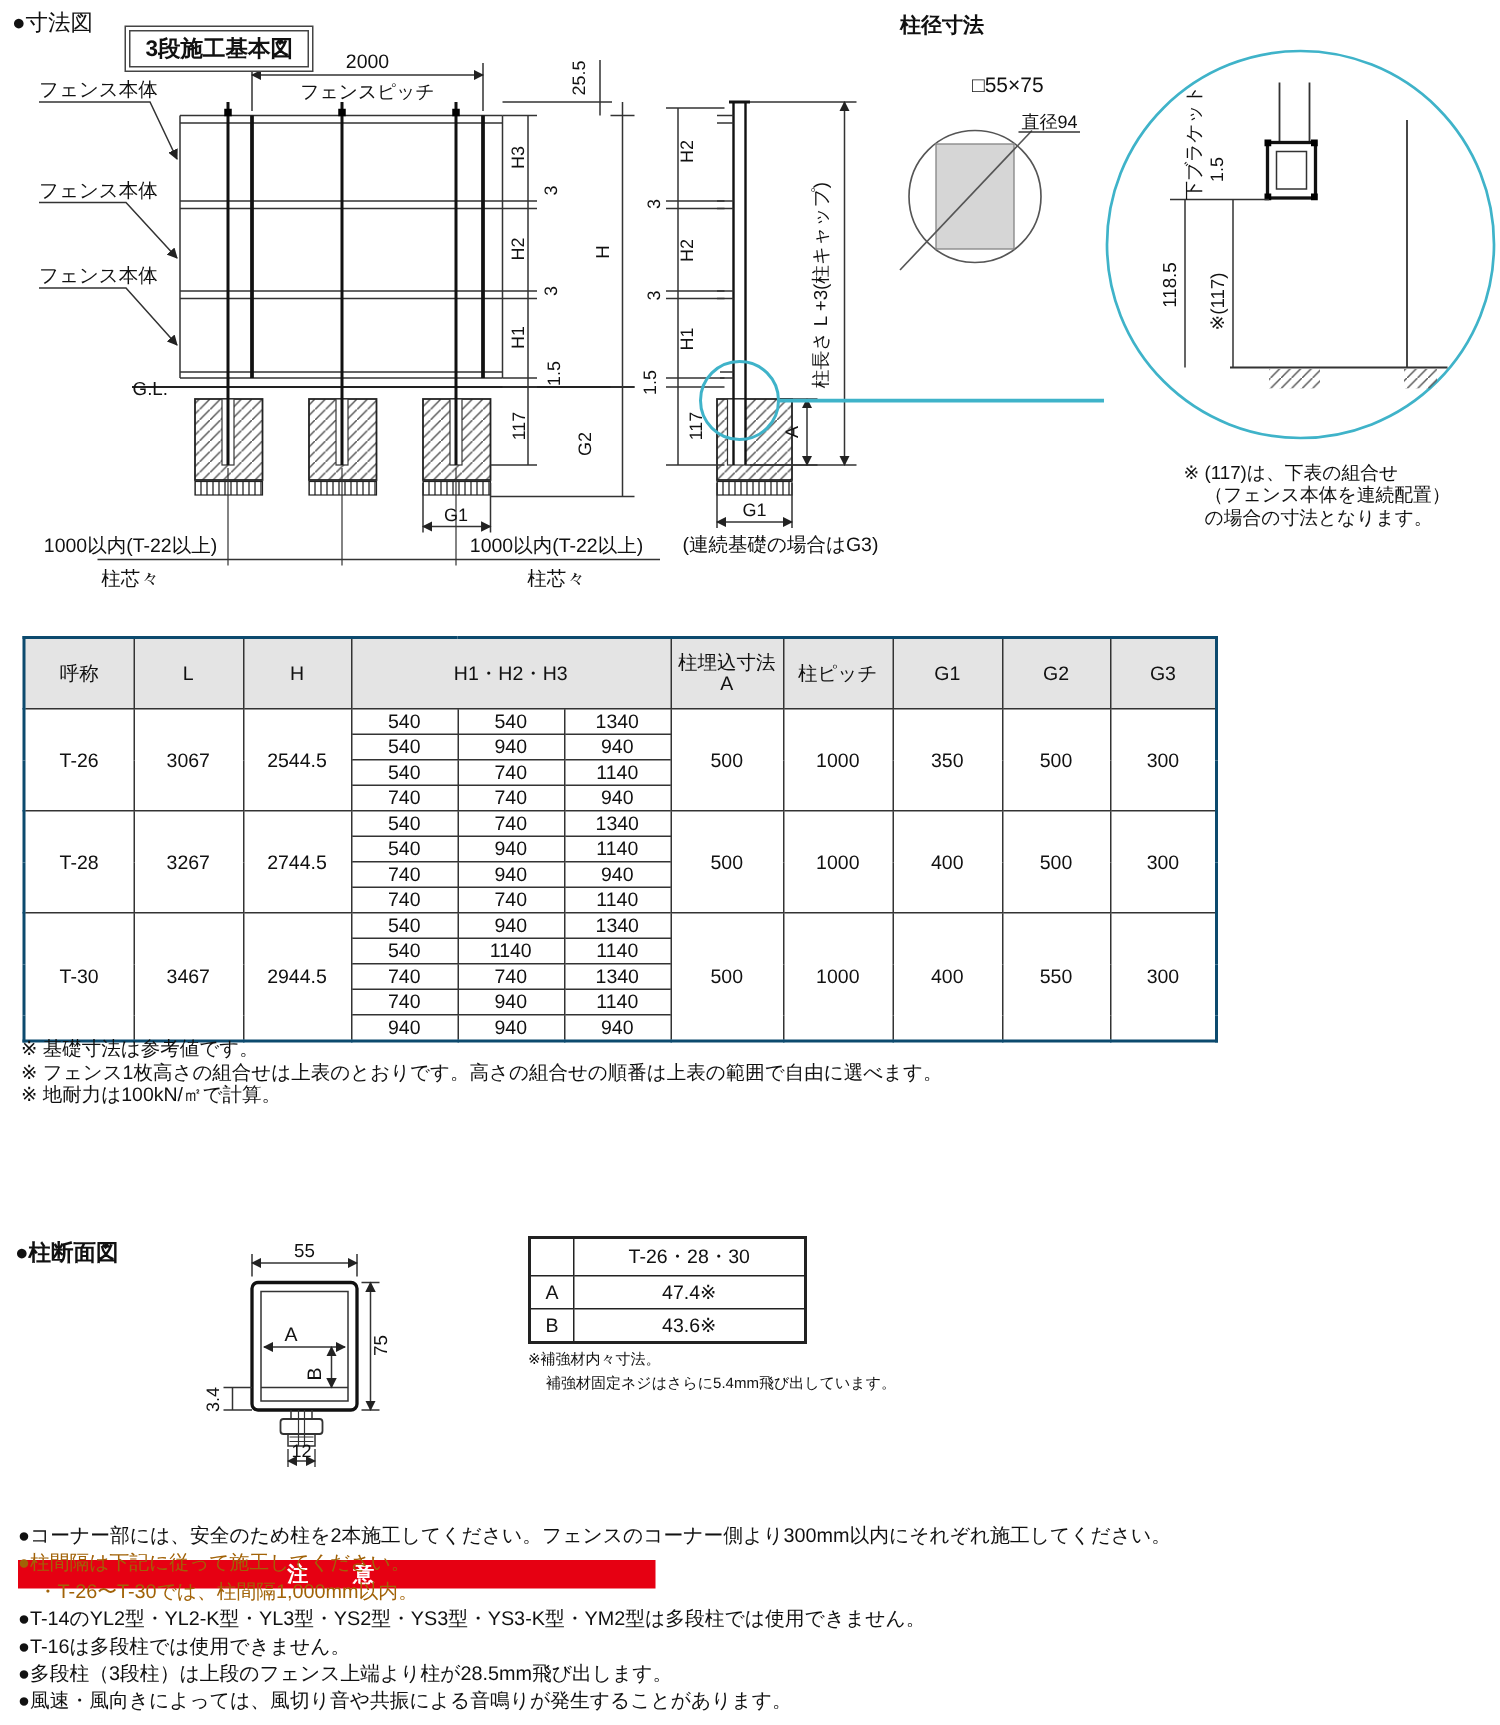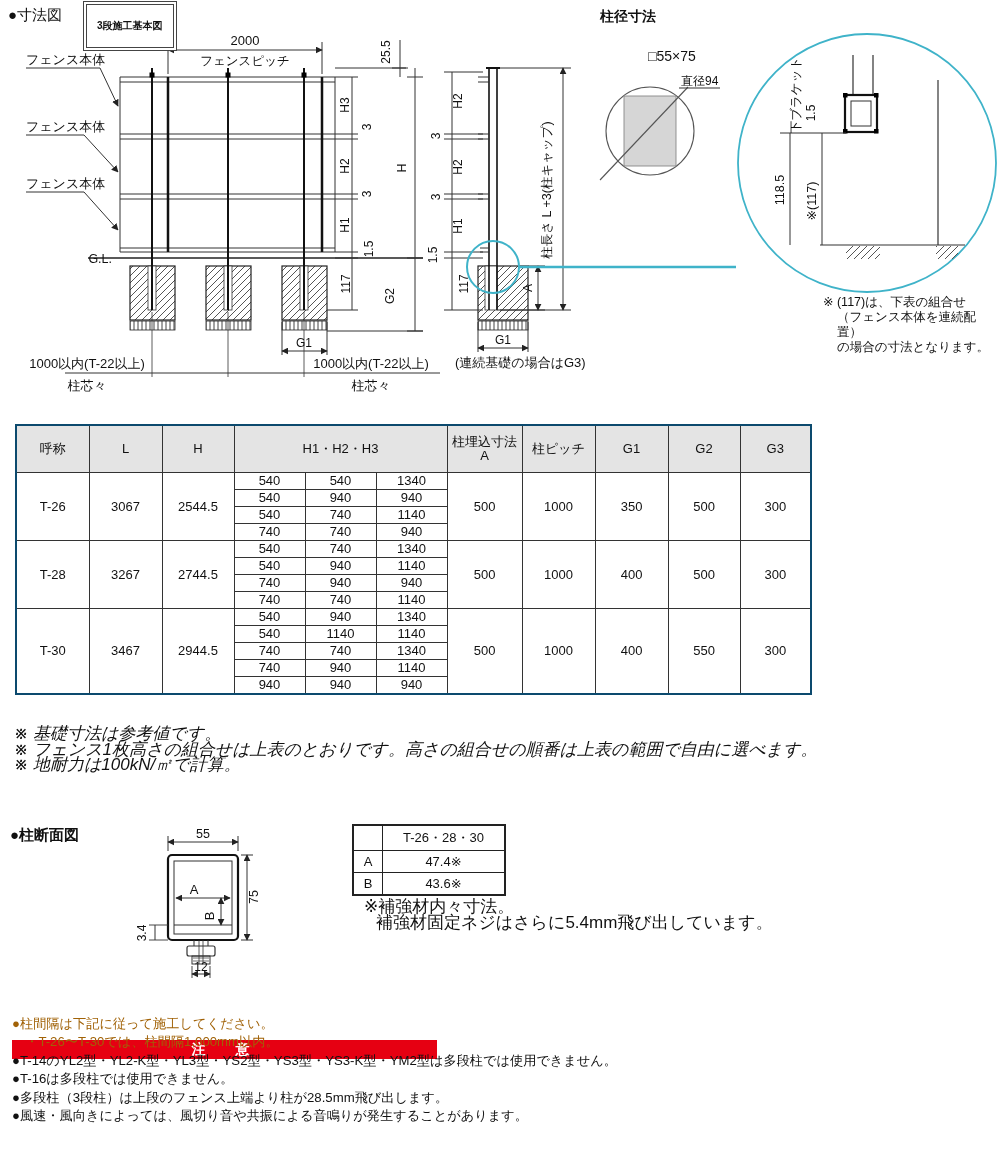--- a/index.html
+++ b/index.html
@@ -2,41 +2,41 @@
 <html><head>
 <meta charset="utf-8">
 <style>
   html,body{margin:0;padding:0;background:#fff;}
   body{width:1000px;height:1150px;position:relative;overflow:hidden;
        font-family:"Liberation Sans","DejaVu Sans",sans-serif;color:#111;}
   .abs{position:absolute;}
   svg text{font-family:"Liberation Sans","DejaVu Sans",sans-serif;fill:#111;}
   
   #main-title{left:8px;top:6px;font-size:15px;font-weight:normal;}
-  #badge{left:86px;top:4px;font-size:10px;font-weight:bold;border:1px solid #444;
-         box-shadow:0 0 0 2px #fff,0 0 0 3px #444;padding:14px 10px;background:#fff;}
+  #badge{left:86px;top:20px;font-size:15px;font-weight:bold;border:1px solid #444;
+         box-shadow:0 0 0 2px #fff,0 0 0 3px #444;padding:2px 10px;background:#fff;}
   #postsize-title{left:600px;top:8px;font-size:14px;font-weight:bold;}
   #postsize-size{left:600px;top:48px;font-size:14px;padding-left:48px;}
-  #detail-note{left:789px;top:295px;font-size:12.5px;line-height:15px;margin-left:34px;}
+  #detail-note{left:789px;top:308px;font-size:12.5px;line-height:15px;}
   #detail-note .ind{padding-left:14px;}
   
   #spec-main{left:15px;top:424px;border-collapse:collapse;table-layout:fixed;width:795px;}
   #spec-main th,#spec-main td{border:1px solid #333;text-align:center;padding:0;
       font-size:13px;font-weight:normal;height:16px;line-height:1.05;background:#fff;}
   #spec-main th{background:#e4e4e4;height:46px;}
   #spec-main{border:2px solid #0c4a6e;}
-  #table-notes{left:14px;top:726px;font-size:17px;line-height:15.5px;font-style:italic;}
+  #table-notes{left:14px;top:691px;font-size:13px;line-height:15.5px;}
   
   #section-title{left:10px;top:826px;font-size:15px;font-weight:bold;}
-  #spec-sub{left:352px;top:824px;border-collapse:collapse;table-layout:fixed;width:154px;border:2px solid #222;}
+  #spec-sub{left:352px;top:824px;border-collapse:collapse;table-layout:fixed;width:186px;border:2px solid #222;}
   #spec-sub th,#spec-sub td{border:1px solid #222;font-size:13px;text-align:center;padding:0;background:#fff;font-weight:normal;}
   #spec-sub th{height:24px;}
   #spec-sub td{height:21px;}
   #spec-sub .lbl{width:28px;}
-  #sub-notes{left:364px;top:899px;font-size:17px;line-height:15.5px;}
+  #sub-notes{left:352px;top:899px;font-size:10px;line-height:15.5px;}
   #sub-notes .ind{padding-left:12px;}
   
   #caution-banner{left:12px;top:1040px;width:425px;height:19px;background:#e60012;color:#fff;
       font-size:14px;font-weight:bold;text-align:center;line-height:19px;letter-spacing:8px;}
   #caution-list{left:12px;top:1015px;width:985px;font-size:13.2px;line-height:18.4px;}
   #caution-list .red{color:#a16207;}
 </style>
 </head>
 <body>
 
@@ -393,19 +393,20 @@
 </tbody>
   </table>
 
 <div class="abs" id="sub-notes">
   <div>※補強材内々寸法。</div>
   <div class="ind">補強材固定ネジはさらに5.4mm飛び出しています。</div>
 </div>
 
 <div class="abs" id="caution-banner">注　意</div>
 <div class="abs" id="caution-list">
+  <div>●コーナー部には、安全のため柱を2本施工してください。フェンスのコーナー側より300mm以内にそれぞれ施工してください。</div>
   <div class="red">●柱間隔は下記に従って施工してください。</div>
   <div class="red">　・T-26〜T-30では、柱間隔1,000mm以内。</div>
   <div>●T-14のYL2型・YL2-K型・YL3型・YS2型・YS3型・YS3-K型・YM2型は多段柱では使用できません。</div>
   <div>●T-16は多段柱では使用できません。</div>
   <div>●多段柱（3段柱）は上段のフェンス上端より柱が28.5mm飛び出します。</div>
   <div>●風速・風向きによっては、風切り音や共振による音鳴りが発生することがあります。</div>
 </div>
 
 </body></html>

